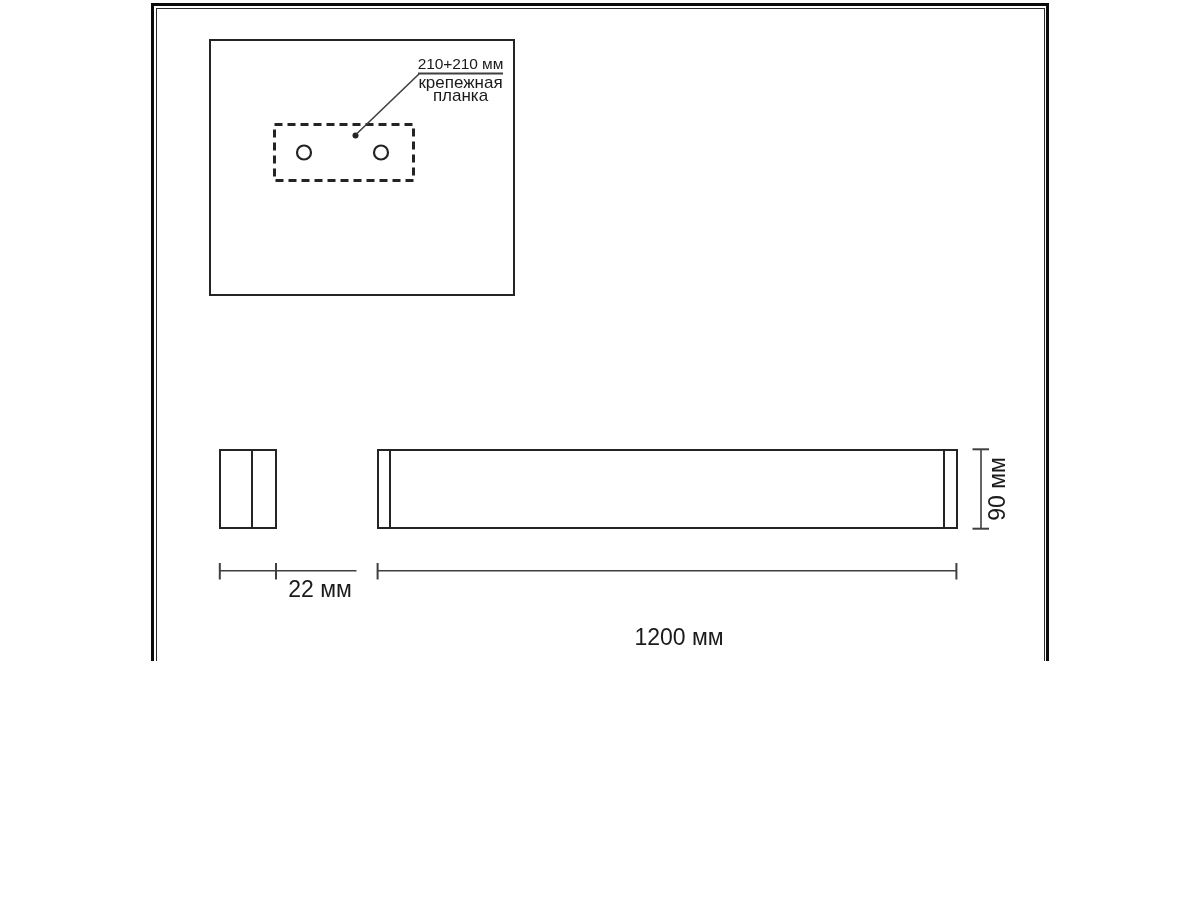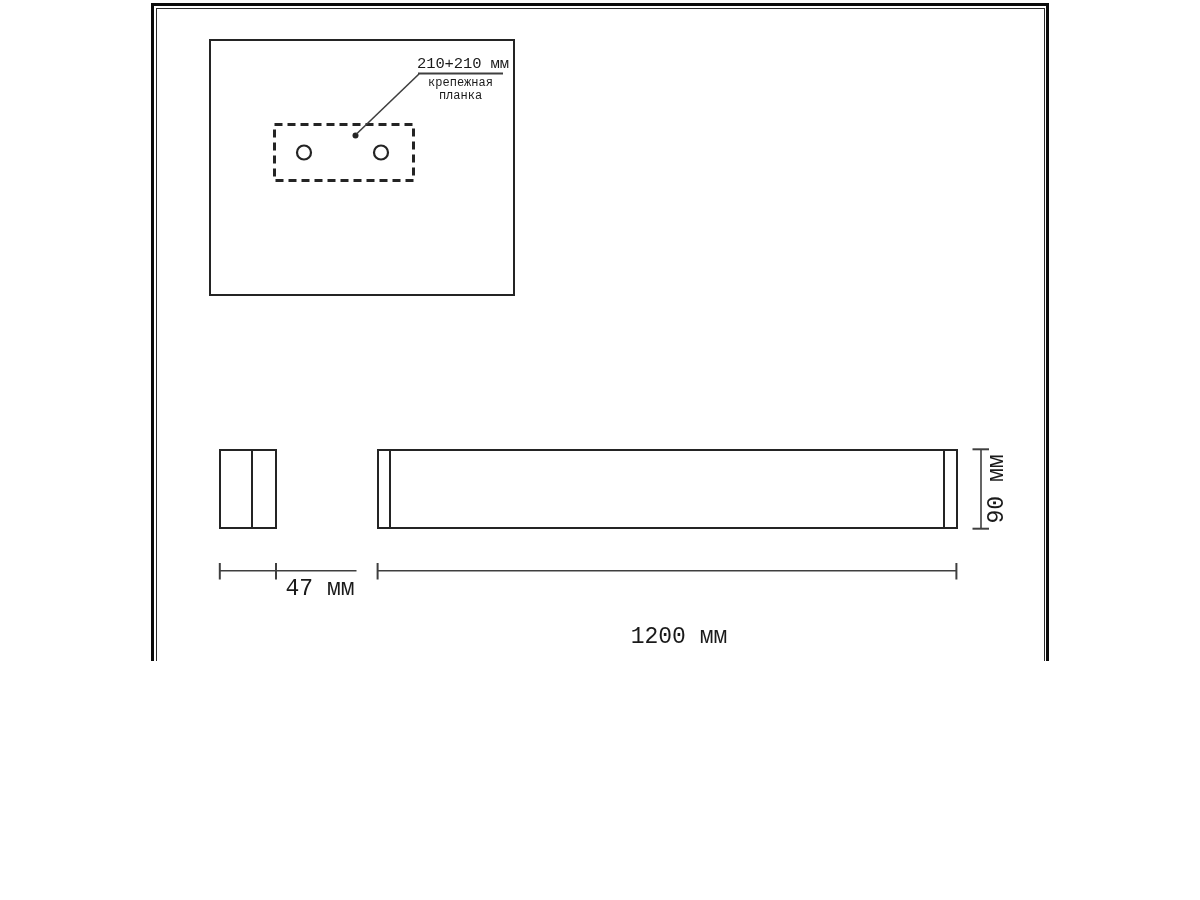--- a/index.html
+++ b/index.html
@@ -11,21 +11,20 @@
   * { margin: 0; padding: 0; box-sizing: border-box; }
   html, body { background: var(--background); }
   body { font-family: "Liberation Sans", "DejaVu Sans", sans-serif; color: var(--text); }
 
   .stage {
     position: relative;
     width: 1200px;
     height: 661px;
     background: var(--background);
     overflow: hidden;
-    font-family: Liberation Mono, monospace;
   }
 
   
   .frame {
     position: absolute;
     left: 151px; top: 3px;
     width: 898px; height: 895px;
     border: 3.5px solid #0b0b0b;
   }
   .frame-inner {
@@ -95,21 +94,21 @@
     line-height: 18px;
     letter-spacing: -0.1px;
     text-align: center;
     white-space: nowrap;
     color: var(--text);
   }
   .annotation-label {
     position: absolute;
     left: 417px; top: 77px;
     width: 87px;
-    font-size: 12px;
+    font-size: 17px;
     line-height: 12.5px;
     text-align: center;
     white-space: nowrap;
     color: var(--text);
   }
 
   
   .dim-label {
     position: absolute;
     font-size: 23px;
@@ -170,17 +169,17 @@
     <line x1="972.5" y1="449.3" x2="989" y2="449.3" stroke-width="2" class="stroke-dim"></line>
     <line x1="972.5" y1="528.7" x2="989" y2="528.7" stroke-width="2" class="stroke-dim"></line>
   </svg>
 
   <div class="annotation-dim">210+210 мм</div>
   <div class="annotation-label">
     <div>крепежная</div>
     <div>планка</div>
   </div>
 
-  <div class="dim-label dim-label-35">47 мм</div>
+  <div class="dim-label dim-label-35">22 мм</div>
   <div class="dim-label dim-label-1200">1200 мм</div>
   <div class="dim-label dim-label-90">90 мм</div>
 
 </div>
 
 </body></html>

